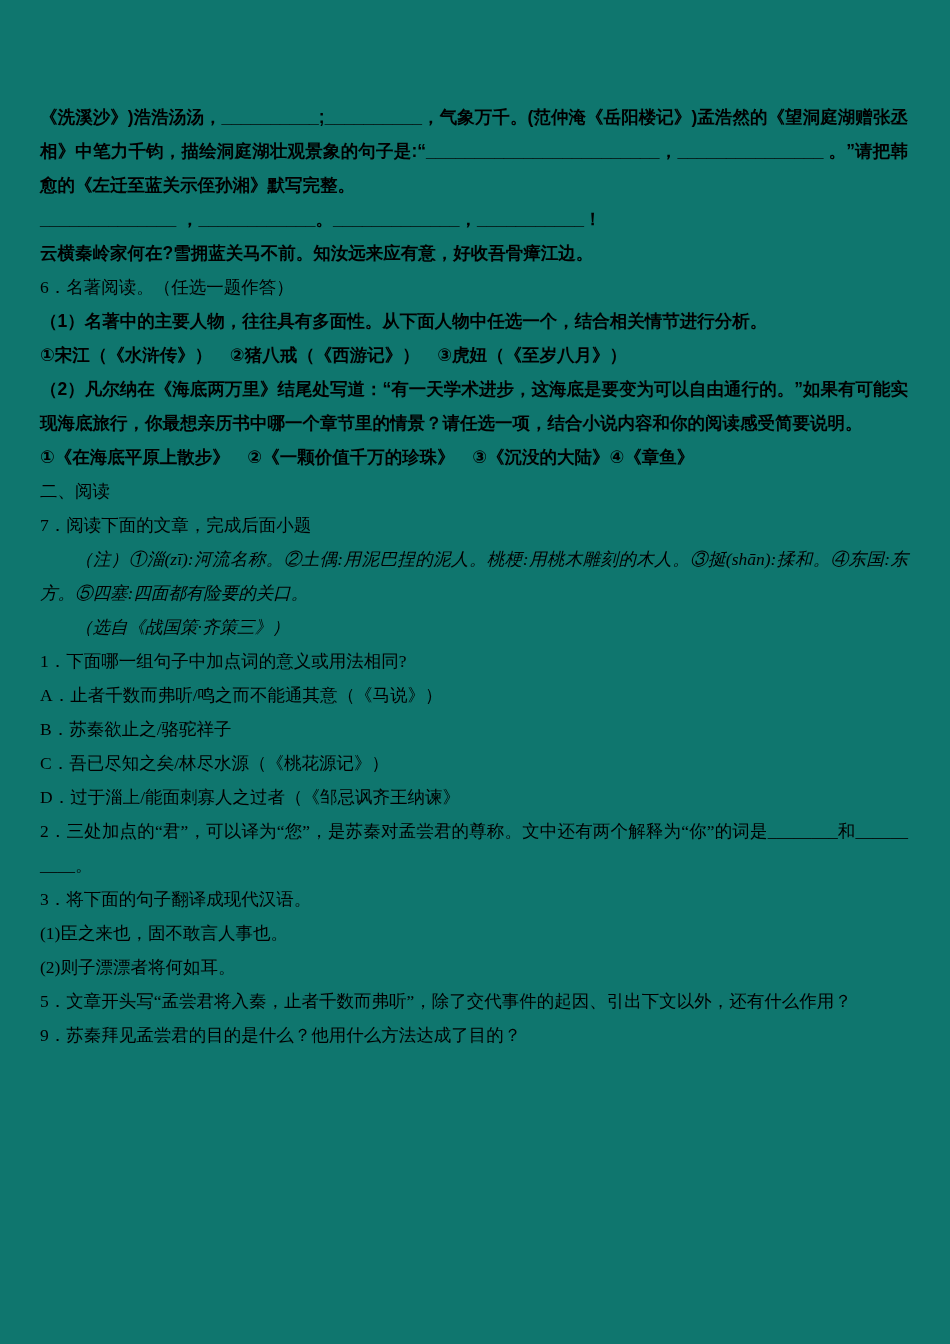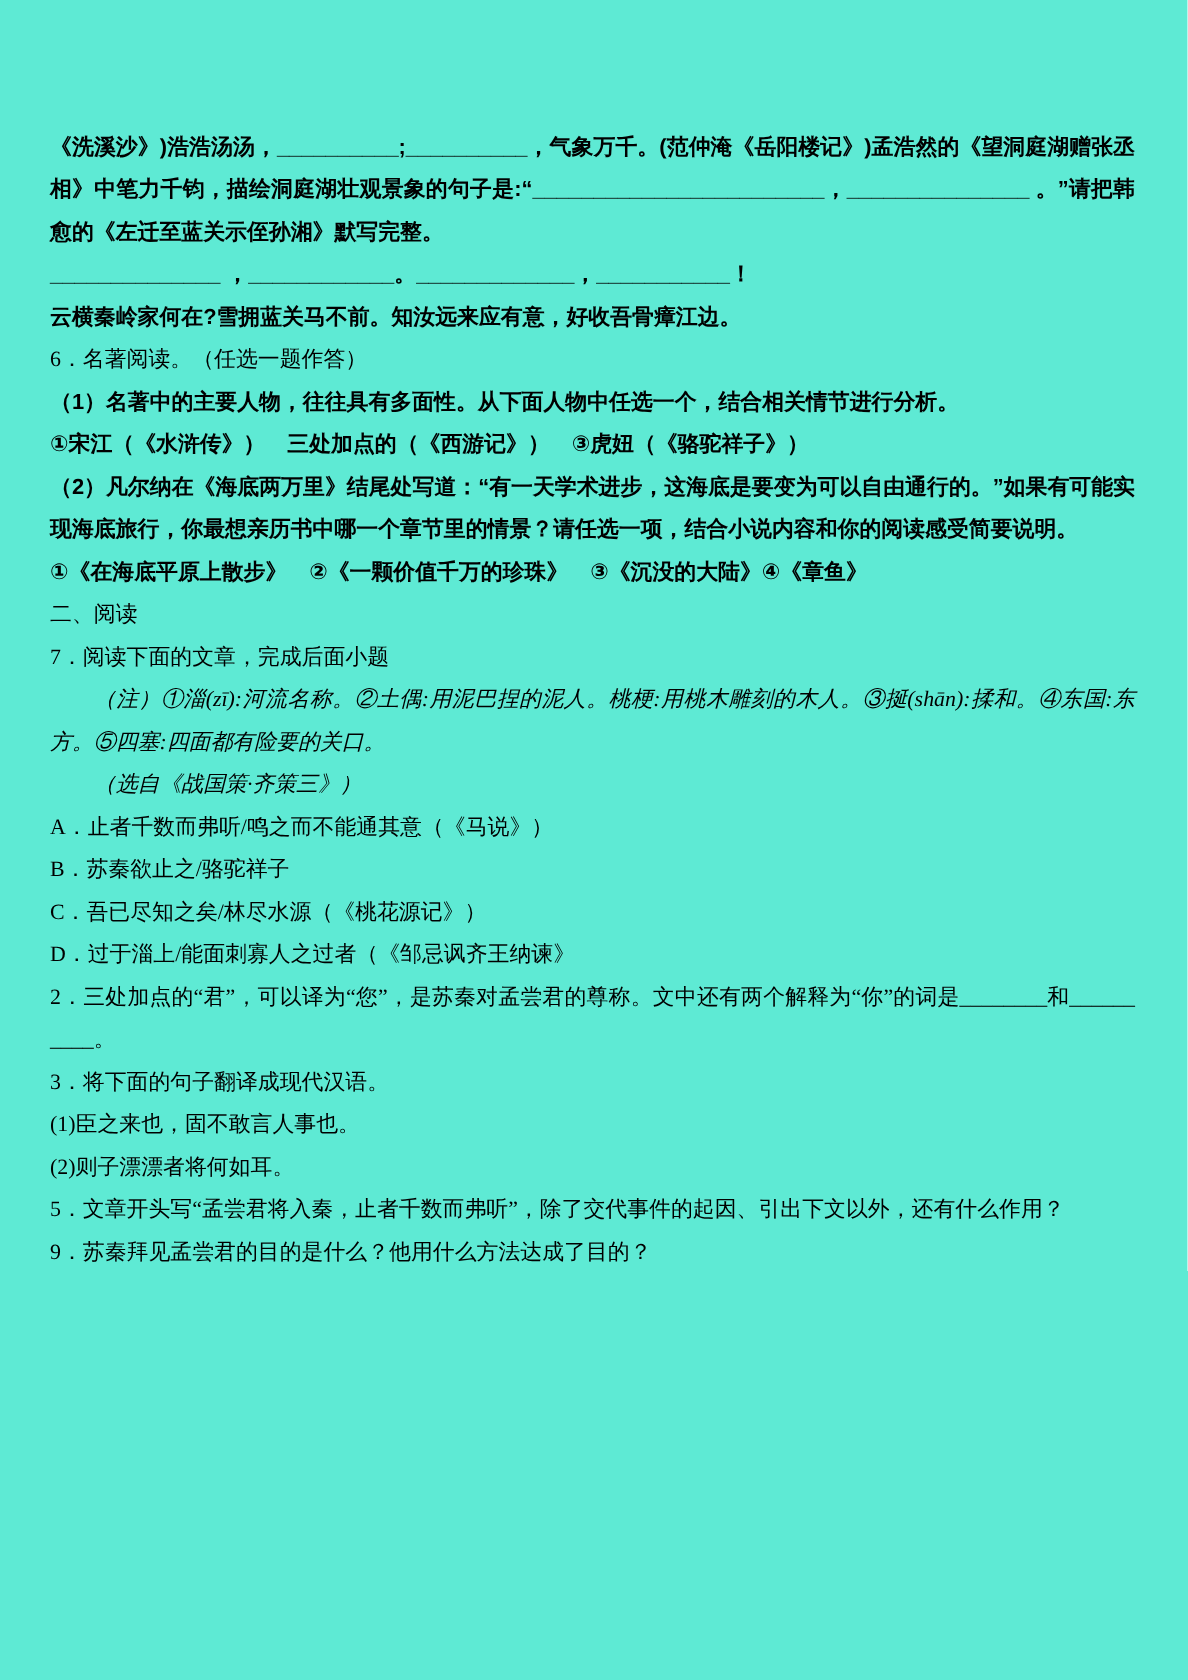--- a/index.html
+++ b/index.html
@@ -7,21 +7,21 @@
     margin: 0;
     padding: 0;
     background: #ffffff;
   }
   .page {
     position: relative;
     width: 950px;
     height: 1344px;
     box-sizing: border-box;
     padding: 100px 42px 0 40px;
-    background: #5eead4;
+    background: #0f766e;
     color: #000000;
     font-family: "Liberation Serif", "DejaVu Serif", serif;
     font-size: 17.5px;
     overflow: hidden;
   }
   .page p {
     margin: 0;
     line-height: 34px;
     text-align: justify;
     word-break: break-all;
@@ -45,27 +45,28 @@
 </style>
 </head>
 <body>
 
 <div class="page">
   <p class="hei">《洗溪沙》)浩浩汤汤，__________;__________，气象万千。(范仲淹《岳阳楼记》)孟浩然的《望洞庭湖赠张丞相》中笔力千钧，描绘洞庭湖壮观景象的句子是:“________________________，_______________ 。”请把韩愈的《左迁至蓝关示侄孙湘》默写完整。</p>
   <p class="hei">______________ ，____________。_____________，___________！</p>
   <p class="hei">云横秦岭家何在?雪拥蓝关马不前。知汝远来应有意，好收吾骨瘴江边。</p>
   <p>6．名著阅读。（任选一题作答）</p>
   <p class="hei">（1）名著中的主要人物，往往具有多面性。从下面人物中任选一个，结合相关情节进行分析。</p>
-  <p class="hei">①宋江（《水浒传》）　三处加点的（《西游记》）　③虎妞（《骆驼祥子》）</p>
+  <p class="hei">①宋江（《水浒传》）　②猪八戒（《西游记》）　③虎妞（《至岁八月》）</p>
   <p class="hei">（2）凡尔纳在《海底两万里》结尾处写道：“有一天学术进步，这海底是要变为可以自由通行的。”如果有可能实现海底旅行，你最想亲历书中哪一个章节里的情景？请任选一项，结合小说内容和你的阅读感受简要说明。</p>
   <p class="hei">①《在海底平原上散步》　②《一颗价值千万的珍珠》　③《沉没的大陆》④《章鱼》</p>
   <p class="section-head">二、阅读</p>
   <p>7．阅读下面的文章，完成后面小题</p>
   <p class="kai indent">（注）①淄(zī):河流名称。②土偶:用泥巴捏的泥人。桃梗:用桃木雕刻的木人。③挻(shān):揉和。④东国:东方。⑤四塞:四面都有险要的关口。</p>
   <p class="kai indent">（选自《战国策·齐策三》）</p>
+  <p>1．下面哪一组句子中加点词的意义或用法相同?</p>
   <p>A．止者千数而弗听/鸣之而不能通其意（《马说》）</p>
   <p>B．苏秦欲止之/骆驼祥子</p>
   <p>C．吾已尽知之矣/林尽水源（《桃花源记》）</p>
   <p>D．过于淄上/能面刺寡人之过者（《邹忌讽齐王纳谏》</p>
   <p>2．三处加点的“君”，可以译为“您”，是苏秦对孟尝君的尊称。文中还有两个解释为“你”的词是________和__________。</p>
   <p>3．将下面的句子翻译成现代汉语。</p>
   <p>(1)臣之来也，固不敢言人事也。</p>
   <p>(2)则子漂漂者将何如耳。</p>
   <p>5．文章开头写“孟尝君将入秦，止者千数而弗听”，除了交代事件的起因、引出下文以外，还有什么作用？</p>
   <p>9．苏秦拜见孟尝君的目的是什么？他用什么方法达成了目的？</p>

